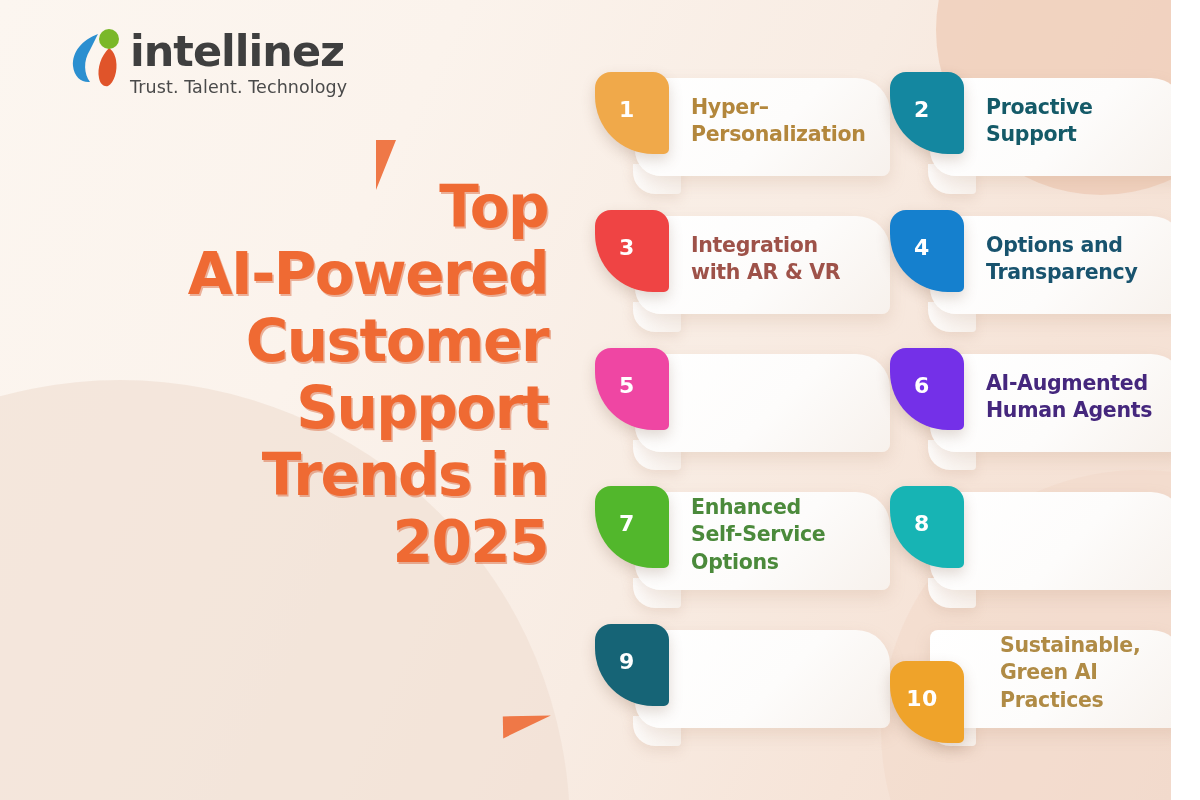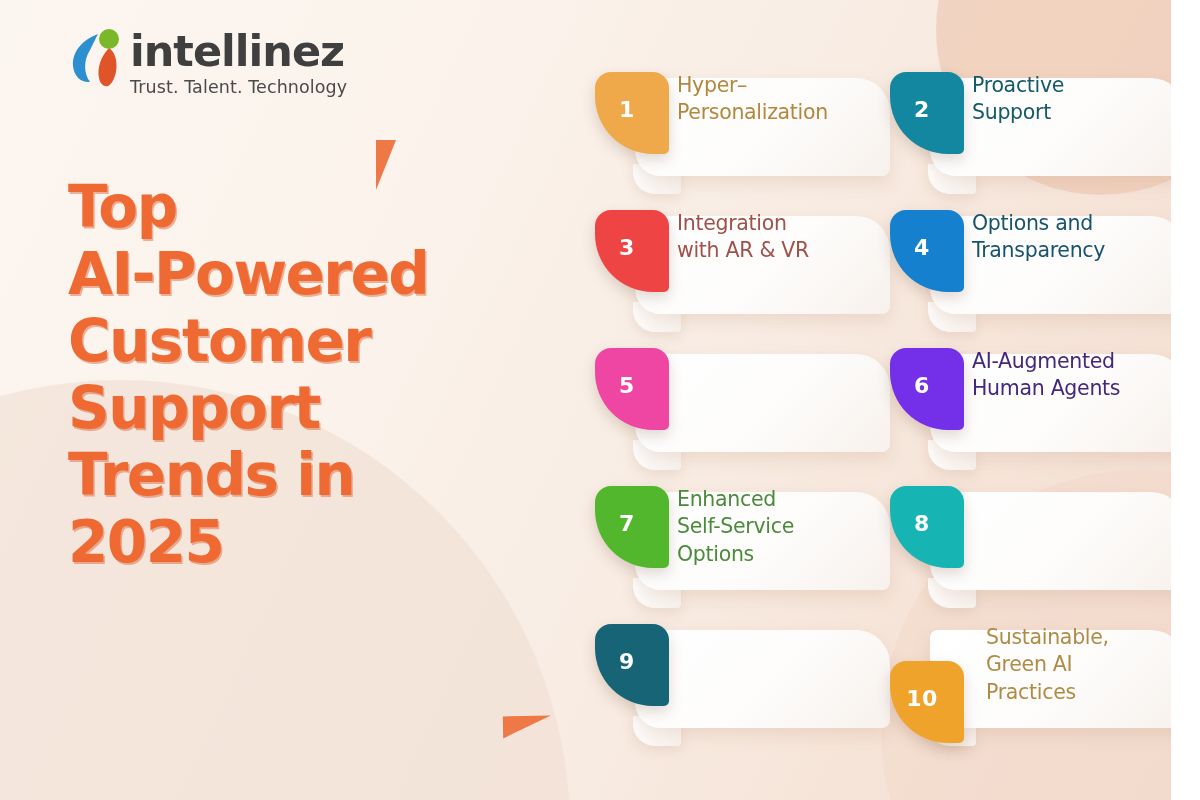--- a/index.html
+++ b/index.html
@@ -70,20 +70,21 @@
     position:absolute; left:68px; top:174px; width:480px;
     font-family:"DejaVu Sans", sans-serif;
     font-weight:bold;
     font-size:58px;
     line-height:1.155;
     letter-spacing:-1.5px;
     color:#ef6a33;
     text-shadow:1px 1px 0 #e8seasonal;
     text-shadow:1.5px 1.5px 0 rgba(214,94,48,.45);
     white-space:pre-line;
+    text-align:right;
   }
 
   
   #cards {
     position:absolute; left:595px; top:72px;
     width:575px;
     display:grid;
     grid-template-columns:255px 255px;
     column-gap:40px;
     row-gap:14px;
@@ -123,24 +124,25 @@
     font-family:"DejaVu Sans", sans-serif;
     font-weight:bold;
     font-size:22px;
     line-height:1;
     letter-spacing:.5px;
     transform:translate(-5px,-3px);
   }
 
   .card-label {
     position:absolute;
-    left:82px; top:0;
+    left:96px; top:0;
     width:190px; height:98px;
-    display:flex; align-items:flex-start;
+    display:flex; align-items:center;
     z-index:4;
+    font-weight:bold;
   }
   .card-label span {
     font-family:"DejaVu Sans", sans-serif;
     font-size:20.5px;
     line-height:1.33;
     letter-spacing:-.3px;
     white-space:pre-line;
   }
 
   

